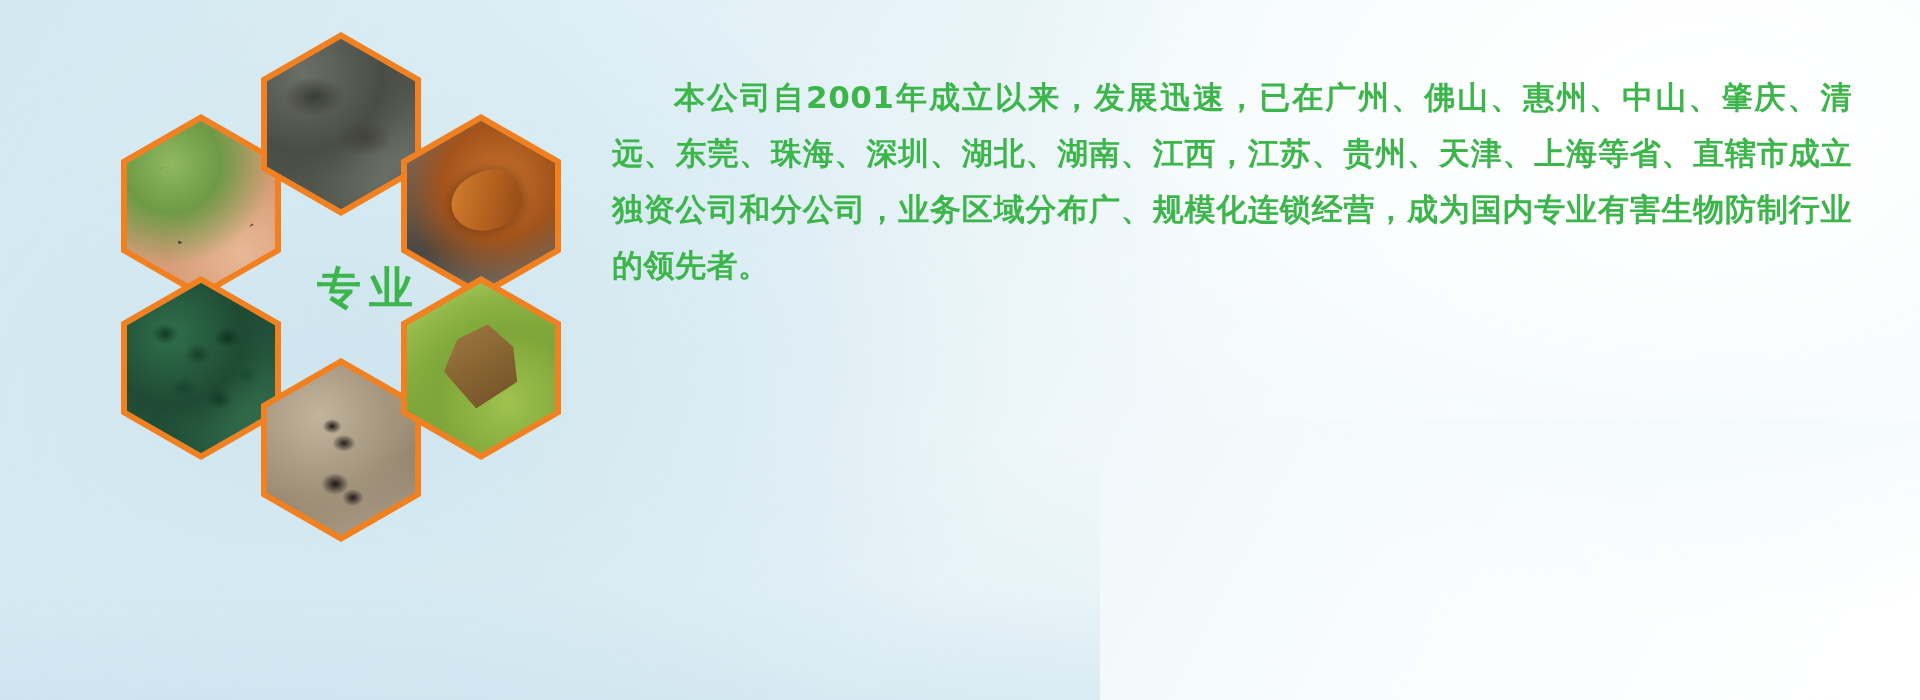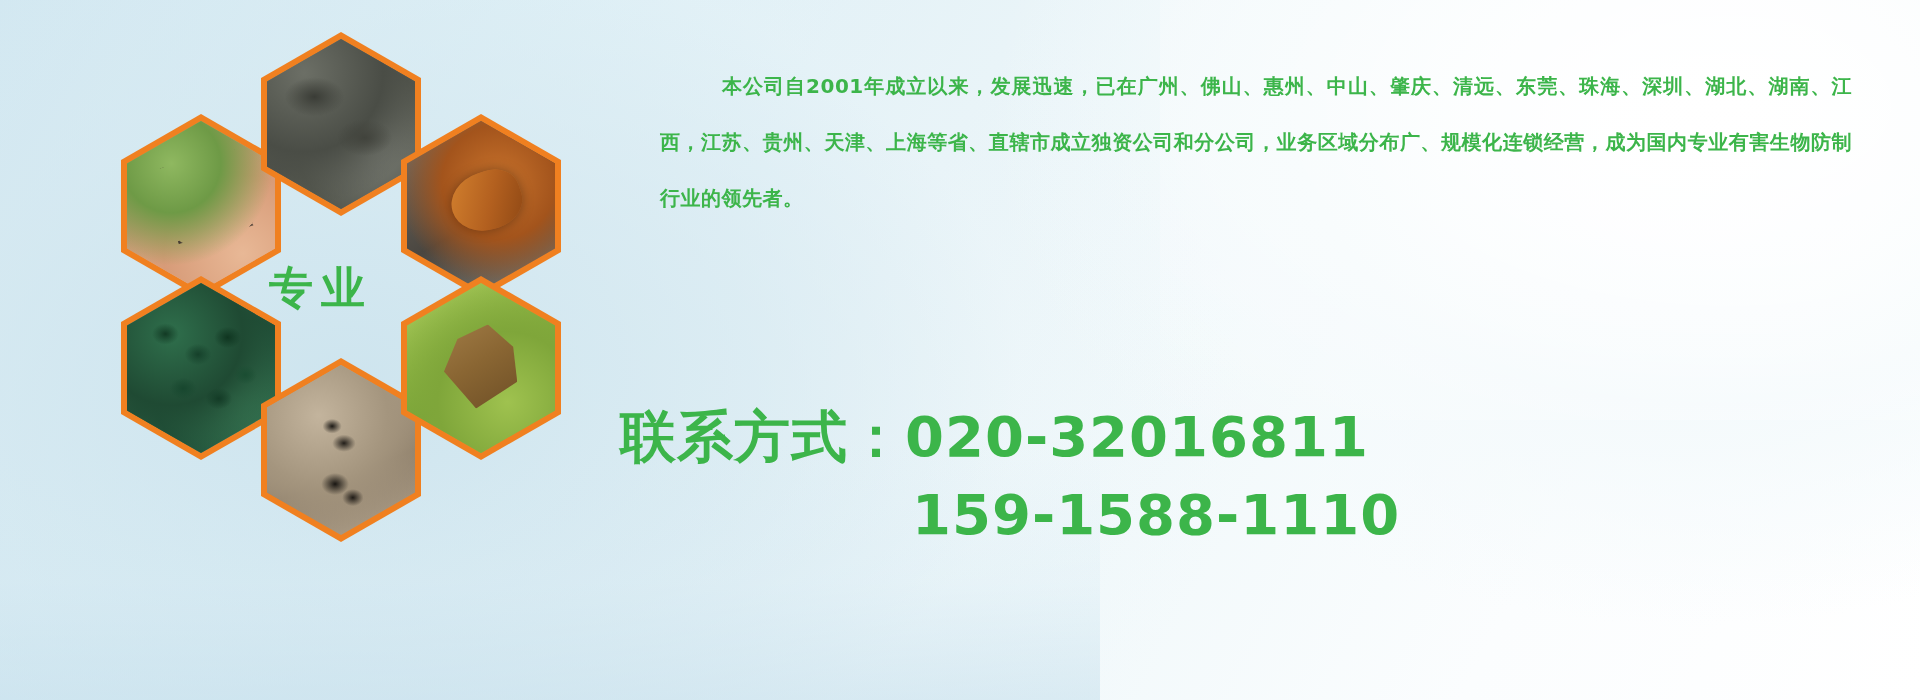--- a/index.html
+++ b/index.html
@@ -73,21 +73,21 @@
     inset: 0;
   }
 
   
   #hex-center-label {
     position: absolute;
     width: 160px;
     height: 184px;
     display: flex;
     flex-direction: column;
-    align-items: flex-start;
+    align-items: flex-end;
     justify-content: center;
     gap: 6px;
   }
   #hex-center-label .cw {
     color: #3cb54a;
     font-size: 44px;
     font-weight: bold;
     letter-spacing: 8px;
     text-indent: 8px;
     line-height: 1.25;
@@ -194,28 +194,27 @@
 
   
   #copy-block {
     position: absolute;
     left: 612px;
     top: 38px;
     width: 1240px;
   }
   #intro-paragraph {
     color: #3cb54a;
-    font-size: 20px;
+    font-size: 31px;
     font-weight: bold;
     line-height: 56px;
     text-align: justify;
     text-indent: 62px;
     letter-spacing: 0.5px;
     font-family: "DejaVu Sans", "Liberation Sans", sans-serif;
-    margin-left: 48px;
   }
 
   #contact-block {
     position: absolute;
     left: 620px;
     top: 398px;
     width: 1120px;
     color: #3cb54a;
     font-family: "DejaVu Sans", "Liberation Sans", sans-serif;
   }
@@ -284,18 +283,14 @@
     <div id="hex-center-label" style="left:176px; top:185px;">
       <div class="cw">专业</div>
     </div>
 
   </div>
 
   <div id="copy-block">
     <p id="intro-paragraph">本公司自2001年成立以来，发展迅速，已在广州、佛山、惠州、中山、肇庆、清远、东莞、珠海、深圳、湖北、湖南、江西，江苏、贵州、天津、上海等省、直辖市成立独资公司和分公司，业务区域分布广、规模化连锁经营，成为国内专业有害生物防制行业的领先者。</p>
   </div>
 
-  <div id="contact-block">
-    <div id="contact-line-1">联系方式：020-32016811</div>
-    <div id="contact-line-2">159-1588-1110</div>
-  </div>
 
 </div>
 
 </body></html>

